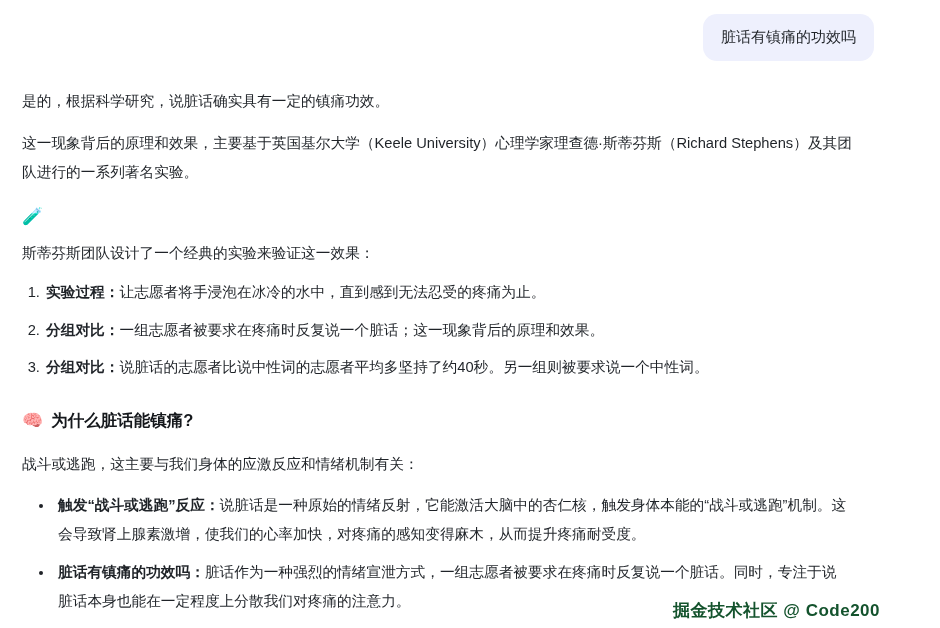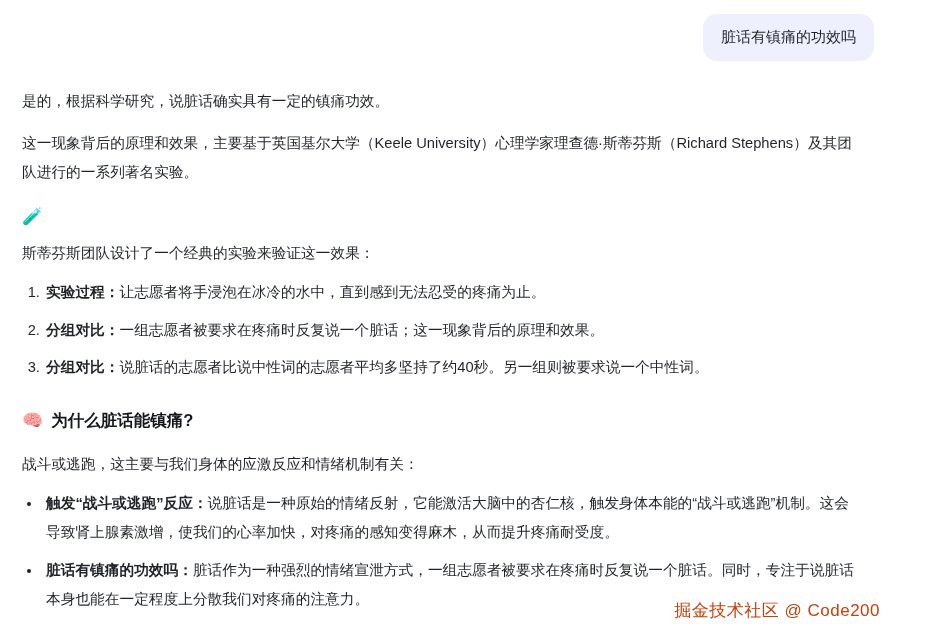--- a/index.html
+++ b/index.html
@@ -63,36 +63,36 @@
   ol.numbered {
     margin: 0 0 6px 0;
     padding-left: 22px;
     list-style: decimal;
   }
   ol.numbered li {
     margin-bottom: 9px;
     padding-left: 2px;
   }
   ul.bulleted {
-    margin: 0;
+    margin: 12px;
     padding-left: 20px;
     list-style: disc;
   }
   ul.bulleted li {
     margin-bottom: 10px;
     padding-left: 4px;
   }
   .watermark {
     position: absolute;
     right: 16px;
     bottom: 6px;
     font-size: 17px;
-    color: #c2410c;
+    color: #14532d;
     letter-spacing: 0.5px;
-    font-weight: normal;
+    font-weight: bold;
     white-space: nowrap;
   }
   .li-strong {
     font-weight: bold;
   }
 </style>
 </head>
 <body>
 
 <div class="chat-area">

